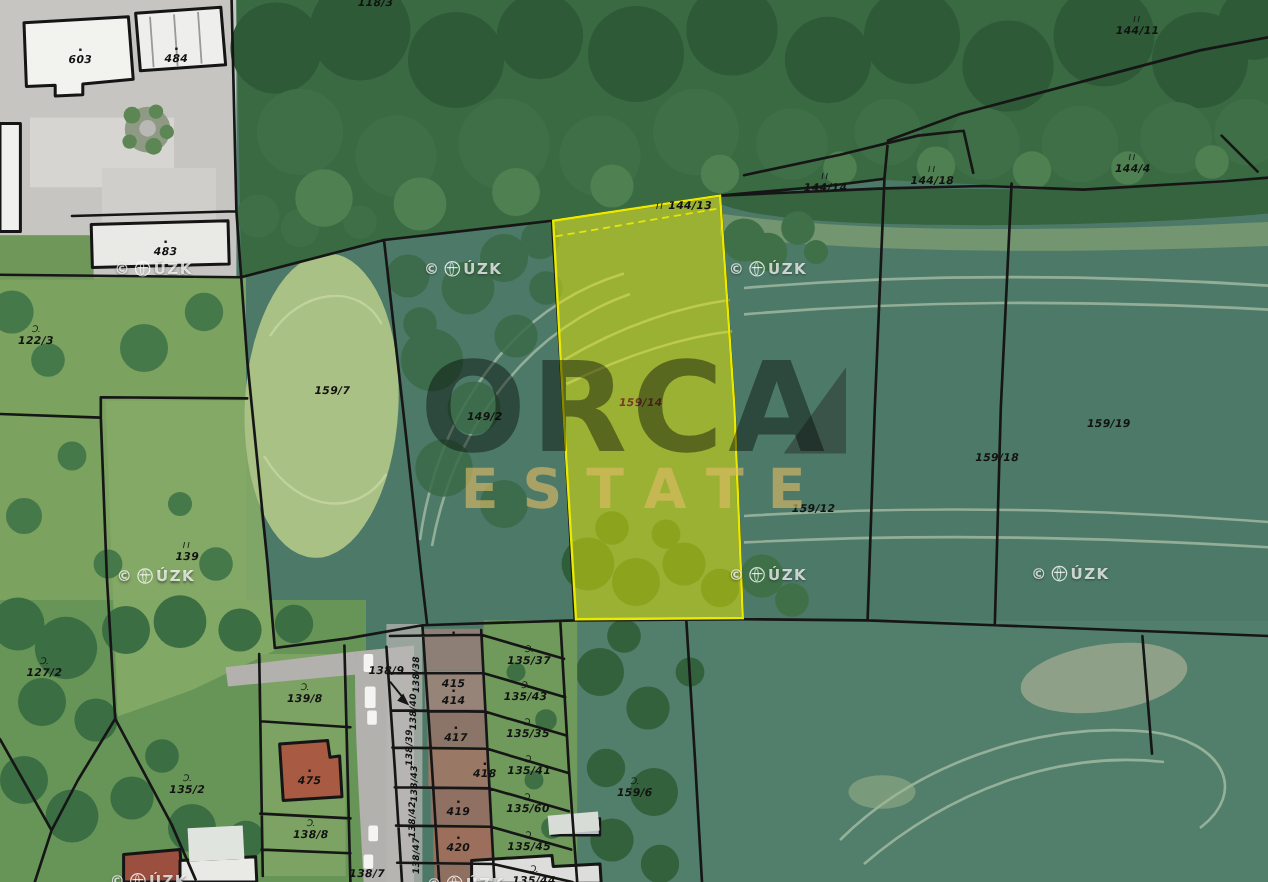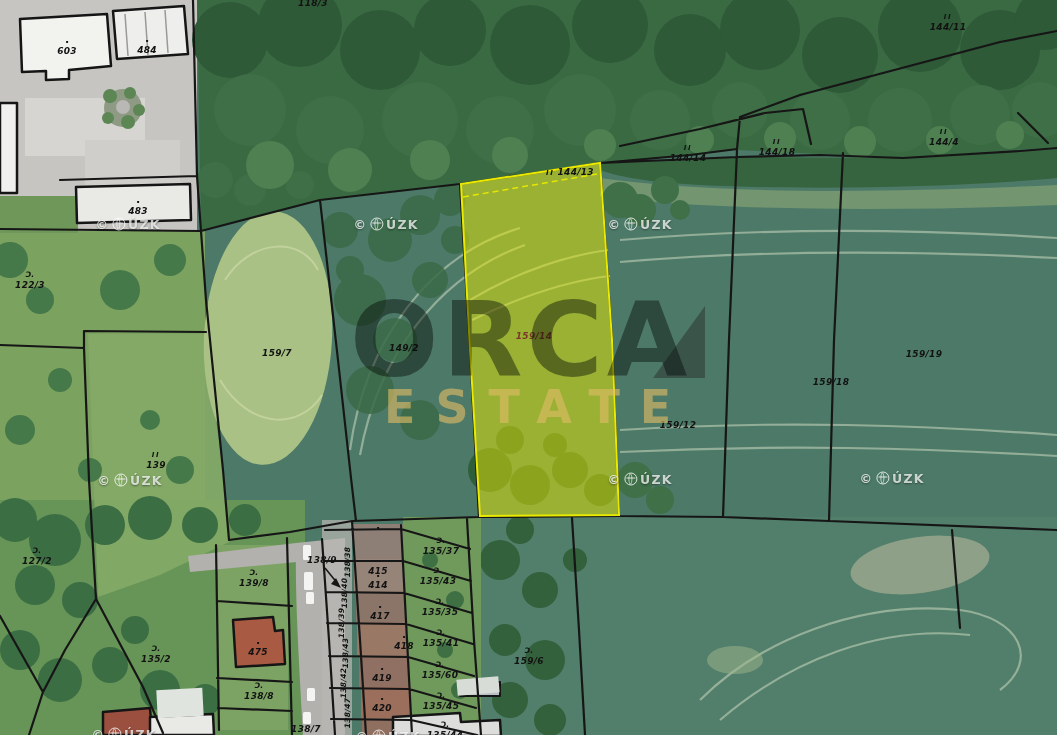--- a/index.html
+++ b/index.html
@@ -2,21 +2,21 @@
 <html><head>
 <meta charset="utf-8">
 <style>
   html,body{margin:0;padding:0;background:#202420;}
   .map{position:relative;width:1057px;height:735px;overflow:hidden;font-family:"DejaVu Sans",sans-serif;background:#4d7a68;}
   .map svg{position:absolute;left:0;top:0;}
   .layer{position:absolute;left:0;top:0;width:1057px;height:735px;pointer-events:none;}
   .lbl{position:absolute;transform:translate(-50%,-50%);display:flex;flex-direction:column;align-items:center;
        line-height:1;color:#121212;font:italic 700 9px "DejaVu Sans",sans-serif;letter-spacing:.3px;
        text-align:center;white-space:nowrap;}
-  .lbl .sym{font-size:7px;font-style:italic;letter-spacing:1.6px;margin-bottom:1px;font-weight:700;text-align:right;}
+  .lbl .sym{font-size:7px;font-style:italic;letter-spacing:1.6px;margin-bottom:1px;font-weight:400;text-align:right;}
   .lbl .sym.dot{font-size:4px;letter-spacing:0;margin-bottom:2px;}
   .lbl .sym.orch{font-size:7.5px;letter-spacing:0;}
   .lbl.rot{transform:translate(-50%,-50%) rotate(-90deg);font-size:7.5px;}
   .lbl.inline{flex-direction:row;gap:3px;align-items:baseline;}
   .wm{position:absolute;transform:translate(-50%,-50%);display:flex;align-items:center;gap:3px;
       color:rgba(255,255,255,.74);font:700 12.5px "DejaVu Sans",sans-serif;letter-spacing:1.2px;
       text-shadow:0 1px 2px rgba(15,25,20,.5);white-space:nowrap;}
   .wm .globe{width:13px;height:13px;border:1.6px solid rgba(255,255,255,.8);border-radius:50%;
       box-sizing:border-box;position:relative;flex:0 0 auto;}
   .wm .globe:before{content:"";position:absolute;left:1px;right:1px;top:4px;border-top:1.3px solid rgba(255,255,255,.8);}
@@ -314,21 +314,21 @@
         <span class="txt">144/4</span>
       </div>
       <div class="lbl inline" style="left: 570px; top: 172px;">
         <span class="sym">II</span>
         <span class="txt">144/13</span>
       </div>
       <div class="lbl" style="left: 30px; top: 280px;">
         <span class="sym orch">Ɔ.</span>
         <span class="txt">122/3</span>
       </div>
-      <div class="lbl" style="left: 277px; top: 326px; margin-top: 27px;">
+      <div class="lbl" style="left: 277px; top: 326px;">
         <span class="txt">159/7</span>
       </div>
       <div class="lbl" style="left: 404px; top: 348px;">
         <span class="txt">149/2</span>
       </div>
       <div class="lbl" style="left: 534px; top: 336px; color: rgb(122, 58, 40);">
         <span class="txt">159/14</span>
       </div>
       <div class="lbl" style="left: 678px; top: 377px; margin-top: 48px;">
         <span class="txt">159/12</span>

